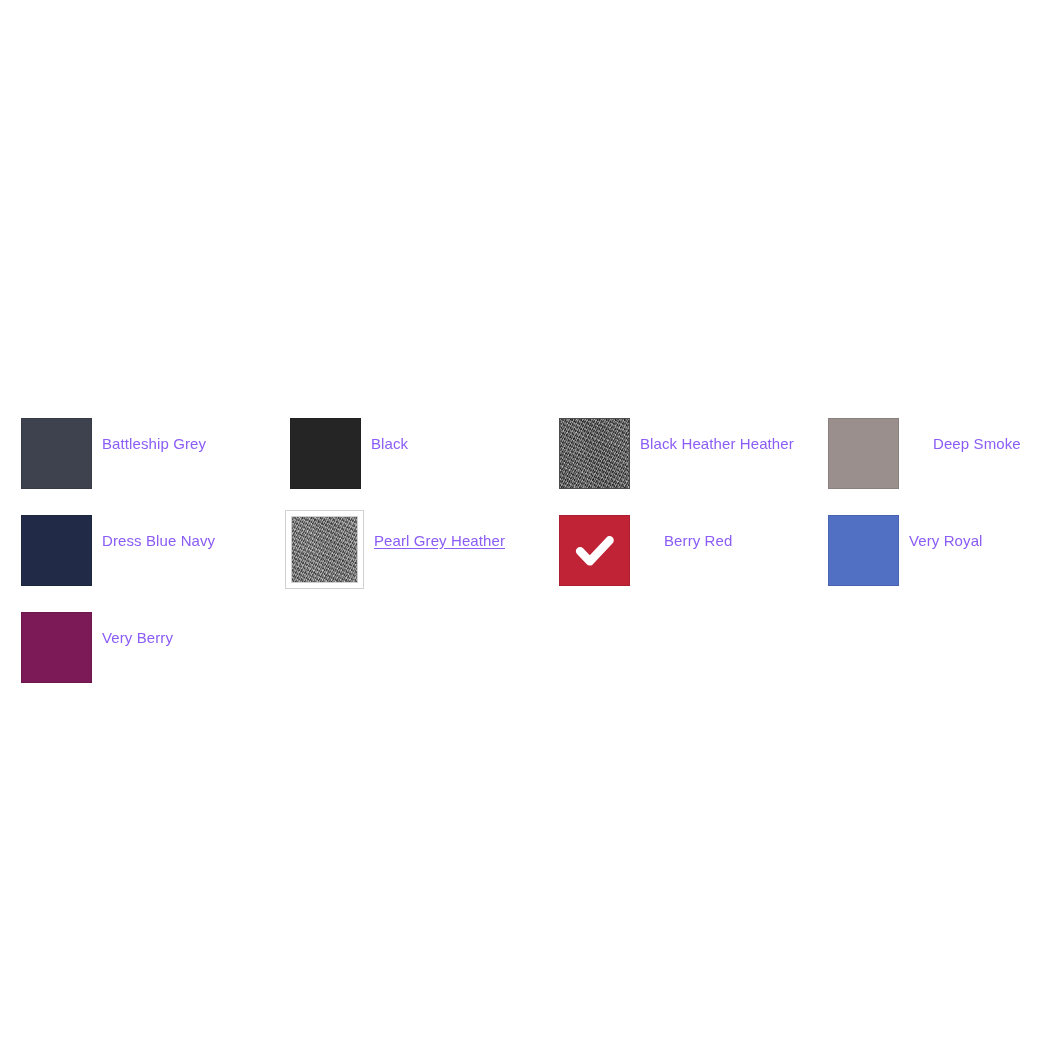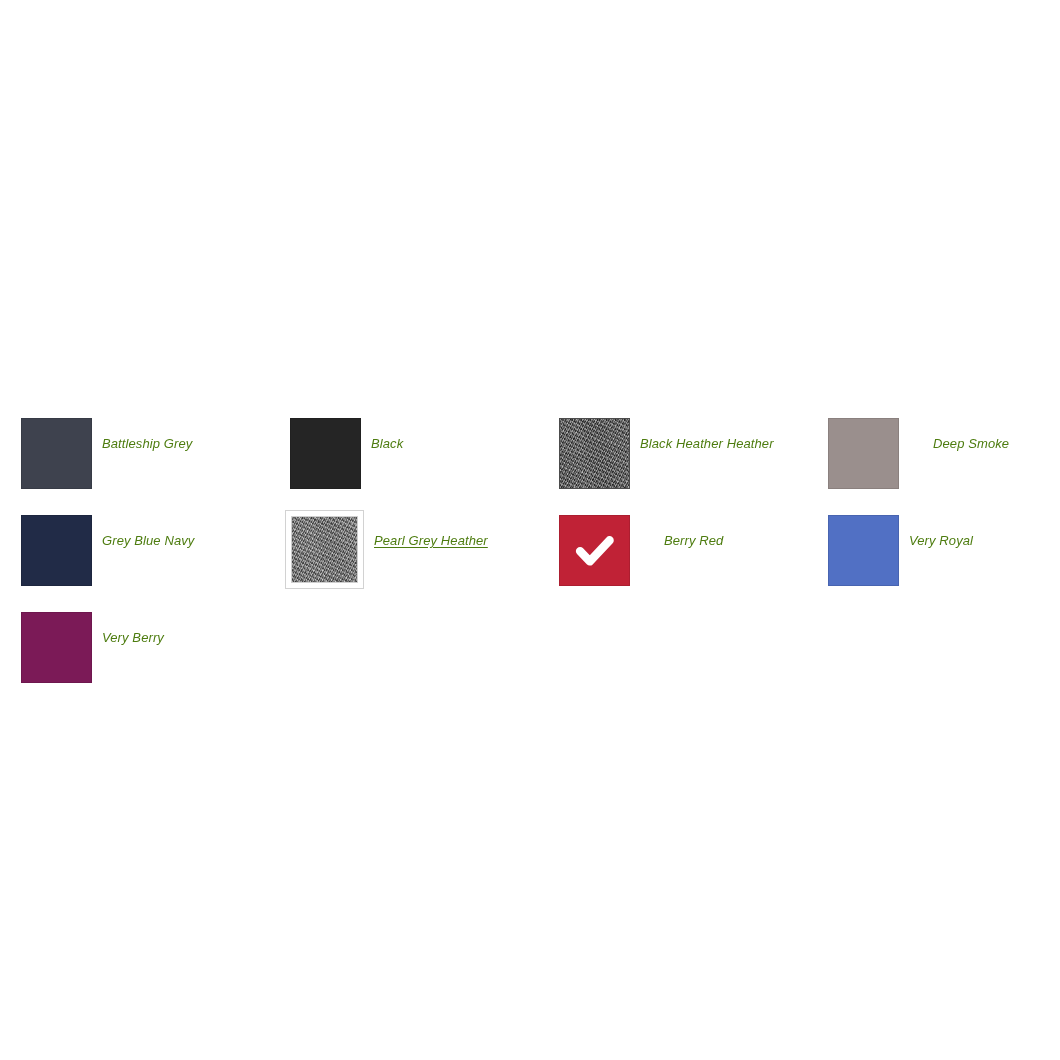--- a/index.html
+++ b/index.html
@@ -82,27 +82,26 @@
     left: 50%;
     top: 50%;
     transform: translate(-50%, -50%);
     width: 46px;
     height: 46px;
     display: block;
   }
 
   
   .chip-label {
-    font-size: 13px;
+    font-size: 15px;
     line-height: 24px;
-    color: #4d7c0f;
+    color: #8b5cf6;
     padding-top: 14px;
     max-width: 170px;
     letter-spacing: 0.1px;
-    font-style: italic;
   }
   .swatch-option.is-selected .chip-label {
     text-decoration: underline;
     text-underline-offset: 2px;
   }
   .col-last .chip-label {
     max-width: 150px;
     margin-left: 24px;
   }
 </style>
@@ -131,21 +130,21 @@
     <div class="swatch-option col-last">
       <div class="chip-frame">
         <div class="chip" style="background-color: rgb(154, 143, 141);"></div>
       </div>
       <div class="chip-label">Deep Smoke</div>
     </div>
     <div class="swatch-option">
       <div class="chip-frame">
         <div class="chip" style="background-color: rgb(33, 43, 71);"></div>
       </div>
-      <div class="chip-label">Grey Blue Navy</div>
+      <div class="chip-label">Dress Blue Navy</div>
     </div>
     <div class="swatch-option is-selected">
       <div class="chip-frame is-selected">
         <div class="chip tex-heather" style="background-color: rgb(127, 127, 127);"></div>
       </div>
       <div class="chip-label">Pearl Grey Heather</div>
     </div>
     <div class="swatch-option col-last">
       <div class="chip-frame">
         <div class="chip" style="background-color: rgb(192, 34, 54);">

